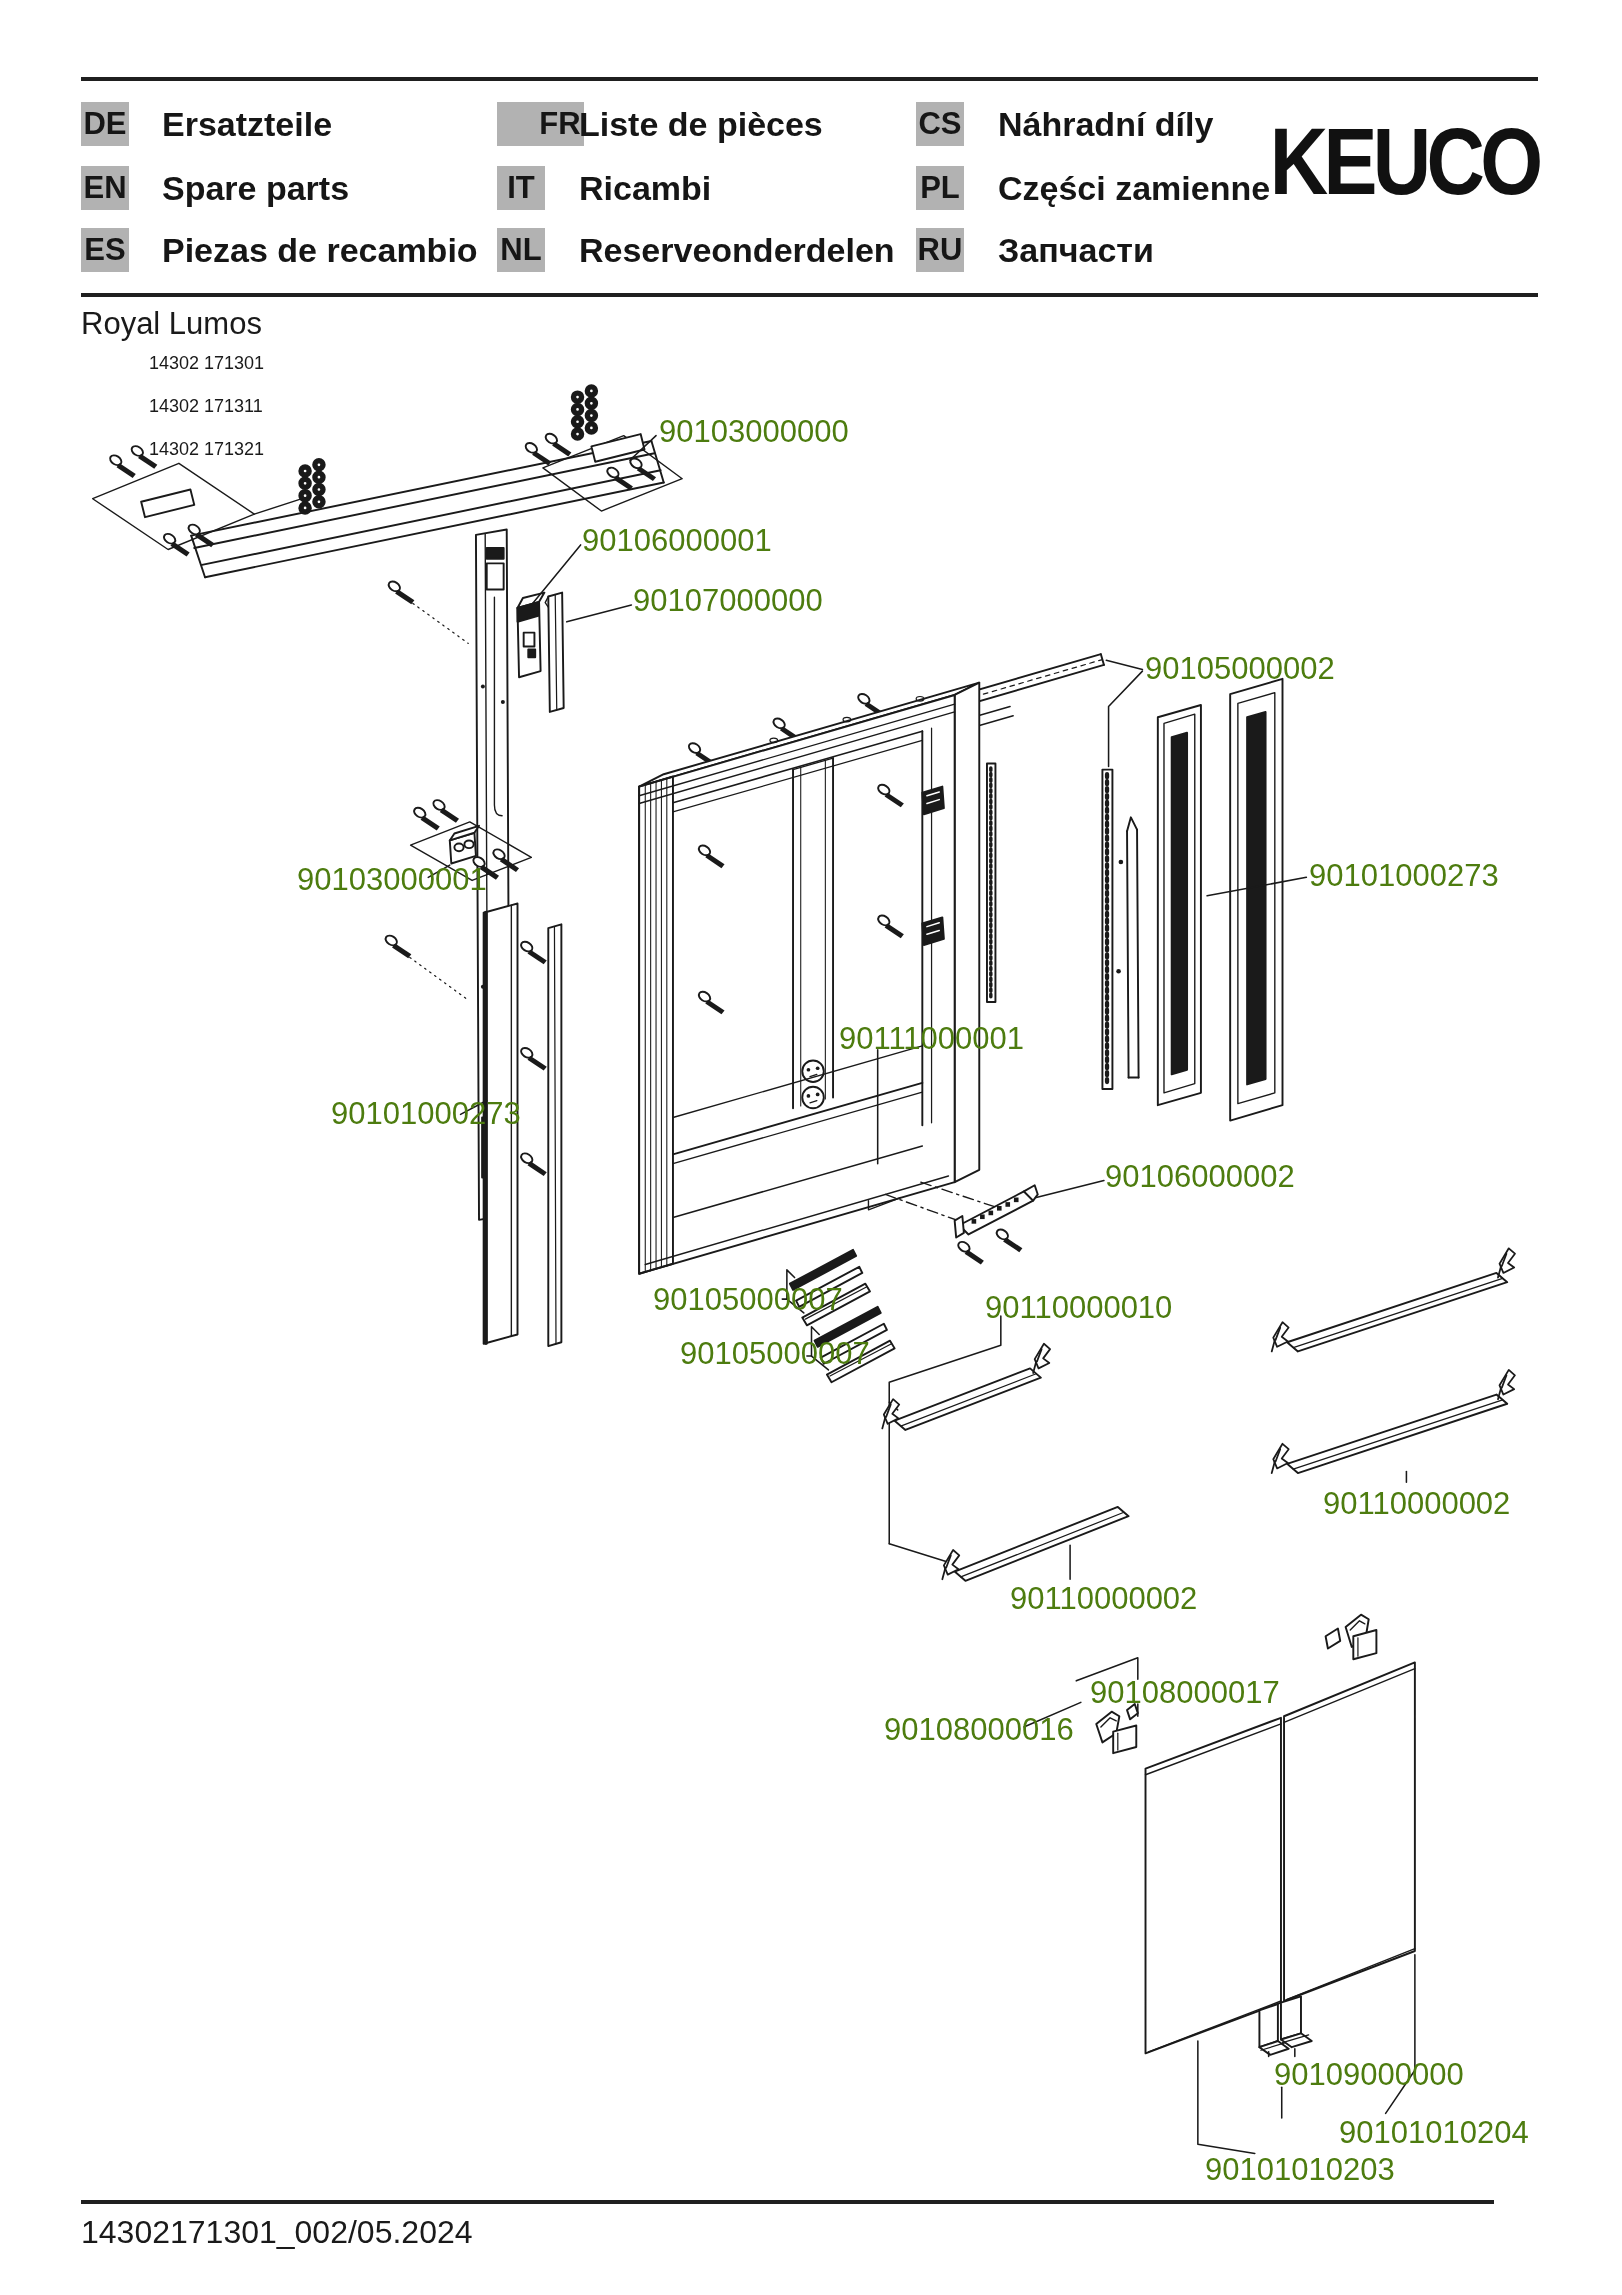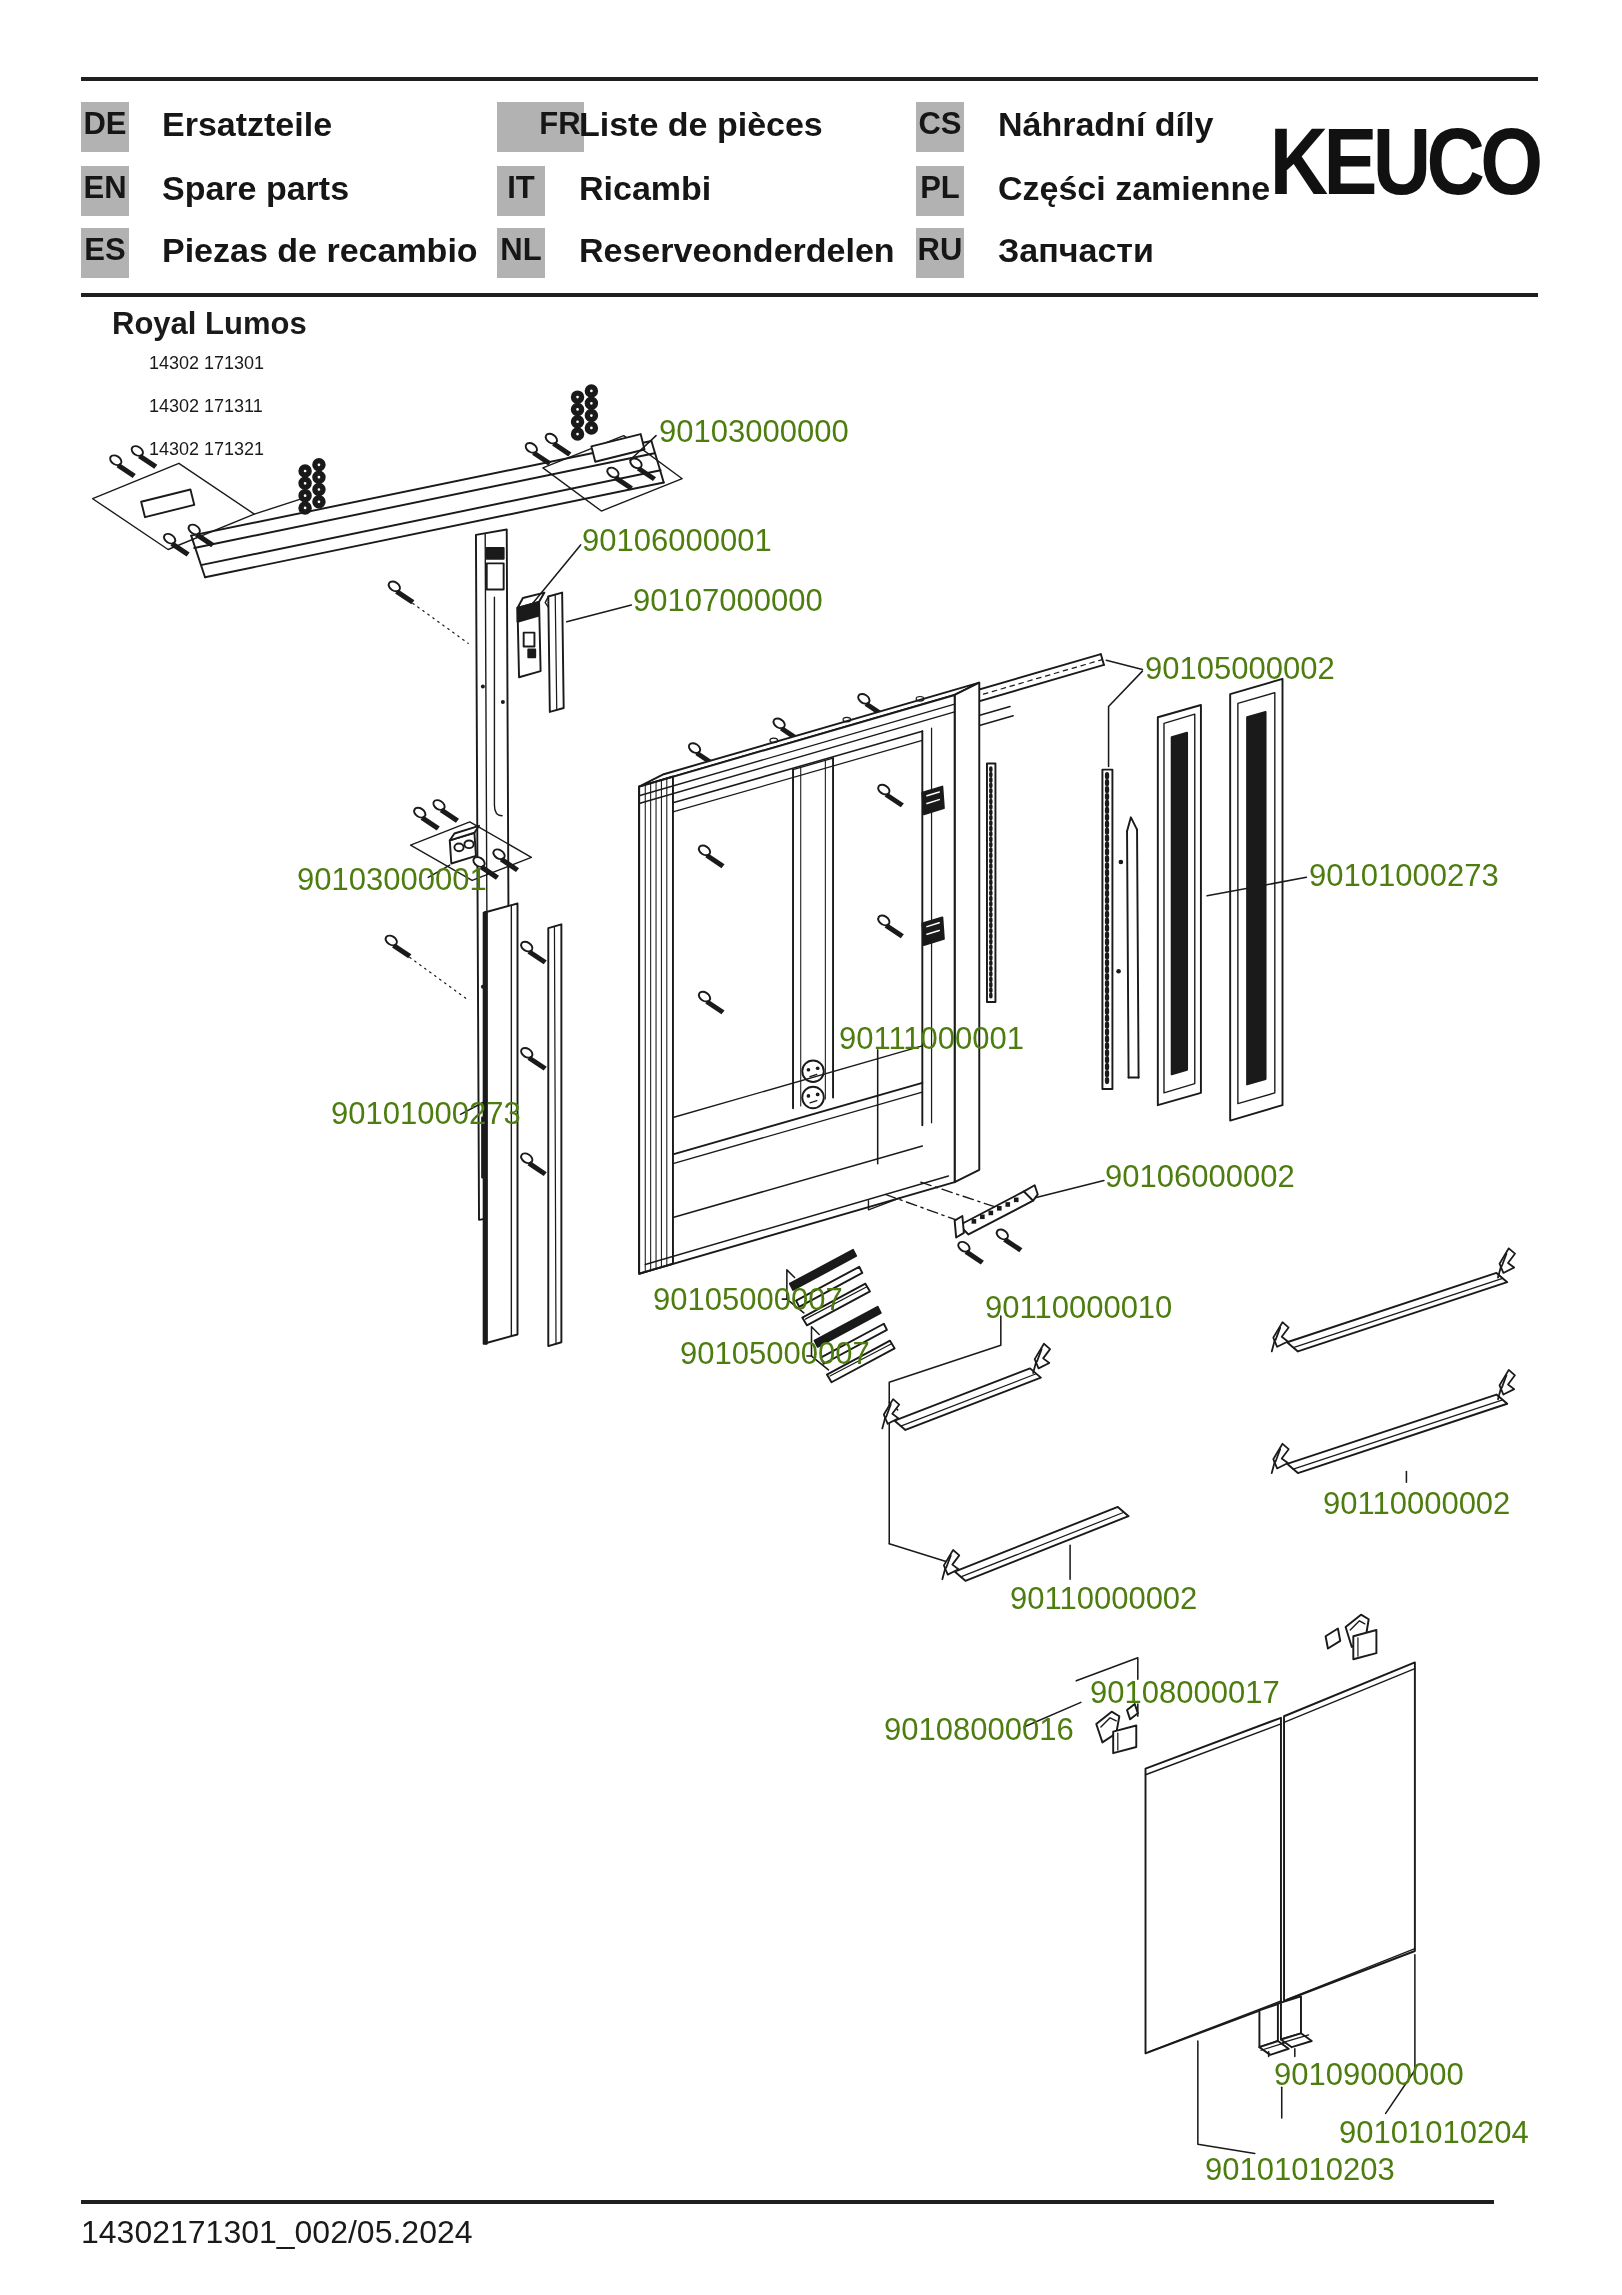--- a/index.html
+++ b/index.html
@@ -1,24 +1,24 @@
 <!DOCTYPE html>
 <html style="font-size:12.3px"><head>
 <meta charset="utf-8">
 <style>
   html,body{margin:0;padding:0;background:#fff;}
   body{width:1623px;height:2295px;position:relative;overflow:hidden;
        font-family:"Liberation Sans",sans-serif;color:#1a1a1a;}
   .rule{position:absolute;background:#1f1f1f;height:3.8px;}
-  .lang-badge{position:absolute;width:48px;height:50px;background:#b2b2b2;color:#161616;
+  .lang-badge{position:absolute;width:48px;height:44px;background:#b2b2b2;color:#161616;
       font-weight:bold;font-size:31px;line-height:44px;text-align:center;}
   .lang-label{position:absolute;font-weight:bold;font-size:34px;line-height:44px;color:#161616;}
   .logo{position:absolute;font-weight:bold;font-size:94px;letter-spacing:-5.4px;
       transform:scaleX(0.86);transform-origin:right top;color:#111;}
-  .title{position:absolute;font-weight:bold;font-size:31px;margin-left:31px;}
+  .title{position:absolute;font-weight:normal;font-size:31px;}
   .model{position:absolute;font-size:18px;margin-left:47px;}
   .part-label{position:absolute;font-size:31px;letter-spacing:0px;color:#4d7c0f;}
   .footer-text{position:absolute;font-size:32px;}
   svg{position:absolute;left:0;top:0;}
   svg *{vector-effect:none;}
 </style>
 </head>
 <body>
 
 <div class="rule" style="left:81px;top:77px;width:1457px;"></div>

